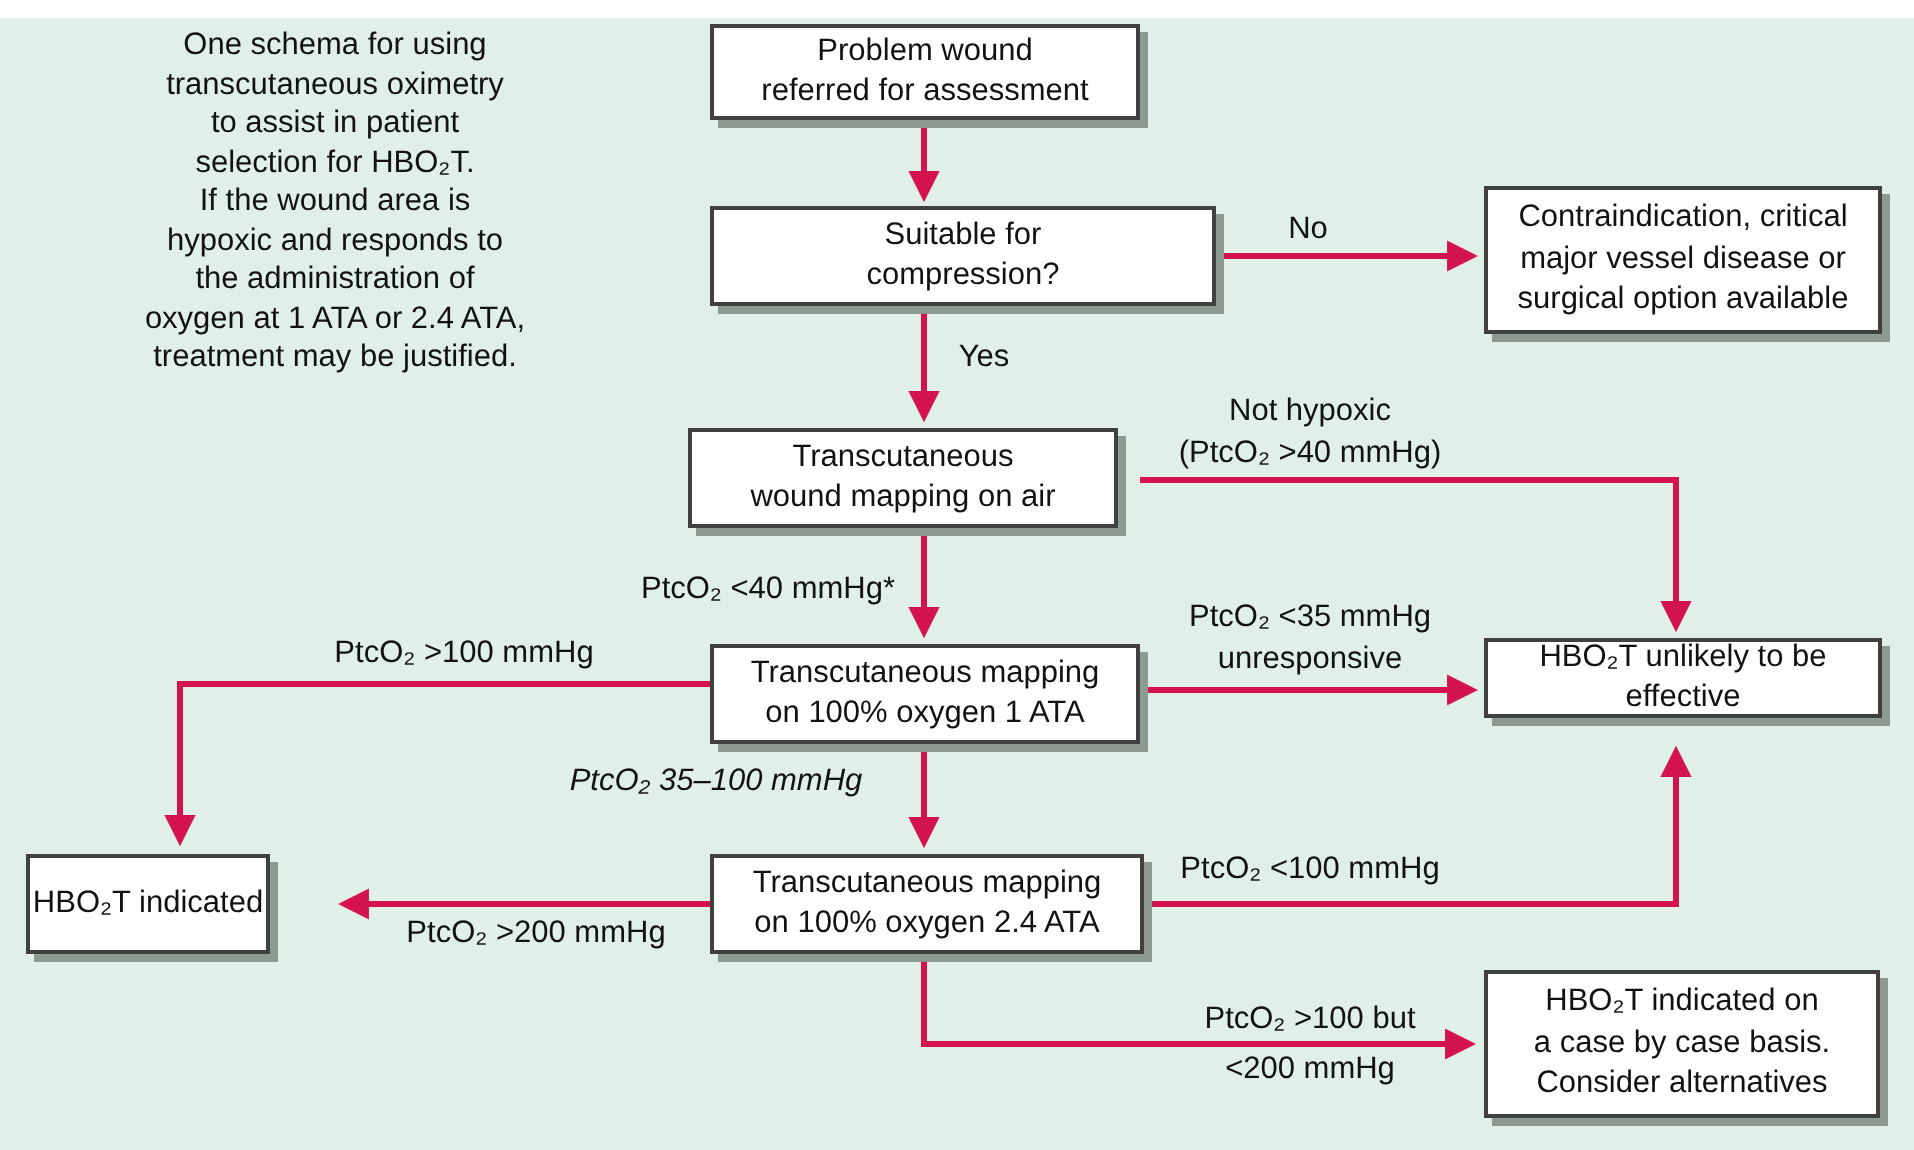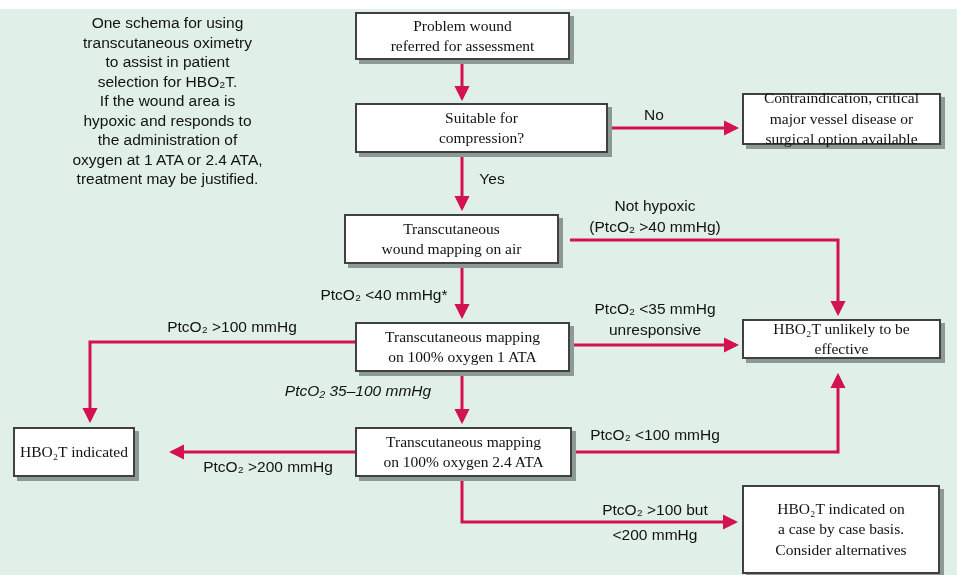--- a/index.html
+++ b/index.html
@@ -18,21 +18,21 @@
     text-align:center;white-space:pre-line;
     font-size:15.5px;line-height:19.5px;color:var(--ink);
   }
   .node{
     position:absolute;background:#ffffff;
     border:2px solid var(--border);
     box-shadow:4px 4px 0 var(--shadow);
     display:flex;align-items:center;justify-content:center;
     text-align:center;font-size:15.5px;line-height:20.5px;color:var(--ink);
   }
-  .node-label{white-space:pre-line;font-family:Liberation Serif, serif;}
+  .node-label{white-space:pre-line;}
   .edge-label{
     position:absolute;transform:translateX(-50%);
     text-align:center;white-space:pre-line;
     font-size:15.5px;line-height:21px;color:var(--ink);
   }
   .edge-label.tall{line-height:25px;}
   svg.edges{position:absolute;left:0;top:0;}
   svg.edges path.edge{stroke:var(--arrow);stroke-width:3;fill:none;}
   svg.edges marker path{fill:var(--arrow);stroke:none;}
 </style>
@@ -72,21 +72,21 @@
 treatment may be justified.</div>
 
   <div class="node" style="left:355px;top:12px;width:215px;height:48px;">
     <span class="node-label">Problem wound
 referred for assessment</span>
   </div>
   <div class="node" style="left:355px;top:103px;width:253px;height:50px;align-items:center;">
     <span class="node-label">Suitable for
 compression?</span>
   </div>
-  <div class="node" style="left:742px;top:93px;width:199px;height:52px;">
+  <div class="node" style="left:742px;top:93px;width:199px;height:74px;">
     <span class="node-label">Contraindication, critical
 major vessel disease or
 surgical option available</span>
   </div>
   <div class="node" style="left:344px;top:214px;width:215px;height:50px;">
     <span class="node-label">Transcutaneous
 wound mapping on air</span>
   </div>
   <div class="node" style="left:355px;top:322px;width:215px;height:50px;">
     <span class="node-label">Transcutaneous mapping
@@ -96,21 +96,21 @@
     <span class="node-label">HBO₂T unlikely to be
 effective</span>
   </div>
   <div class="node" style="left:355px;top:427px;width:217px;height:50px;">
     <span class="node-label">Transcutaneous mapping
 on 100% oxygen 2.4 ATA</span>
   </div>
   <div class="node" style="left:13px;top:427px;width:122px;height:50px;">
     <span class="node-label">HBO₂T indicated</span>
   </div>
-  <div class="node" style="left:742px;top:485px;width:198px;height:89px;">
+  <div class="node" style="left:742px;top:485px;width:198px;height:74px;">
     <span class="node-label">HBO₂T indicated on
 a case by case basis.
 Consider alternatives</span>
   </div>
 
   <div class="edge-label" style="left:654px;top:104px;">No</div>
   <div class="edge-label" style="left:492px;top:168px;text-align:right;">Yes</div>
   <div class="edge-label" style="left:655px;top:195px;">Not hypoxic
 (PtcO₂ &gt;40 mmHg)</div>
   <div class="edge-label" style="left:384px;top:284px;">PtcO₂ &lt;40 mmHg*</div>

